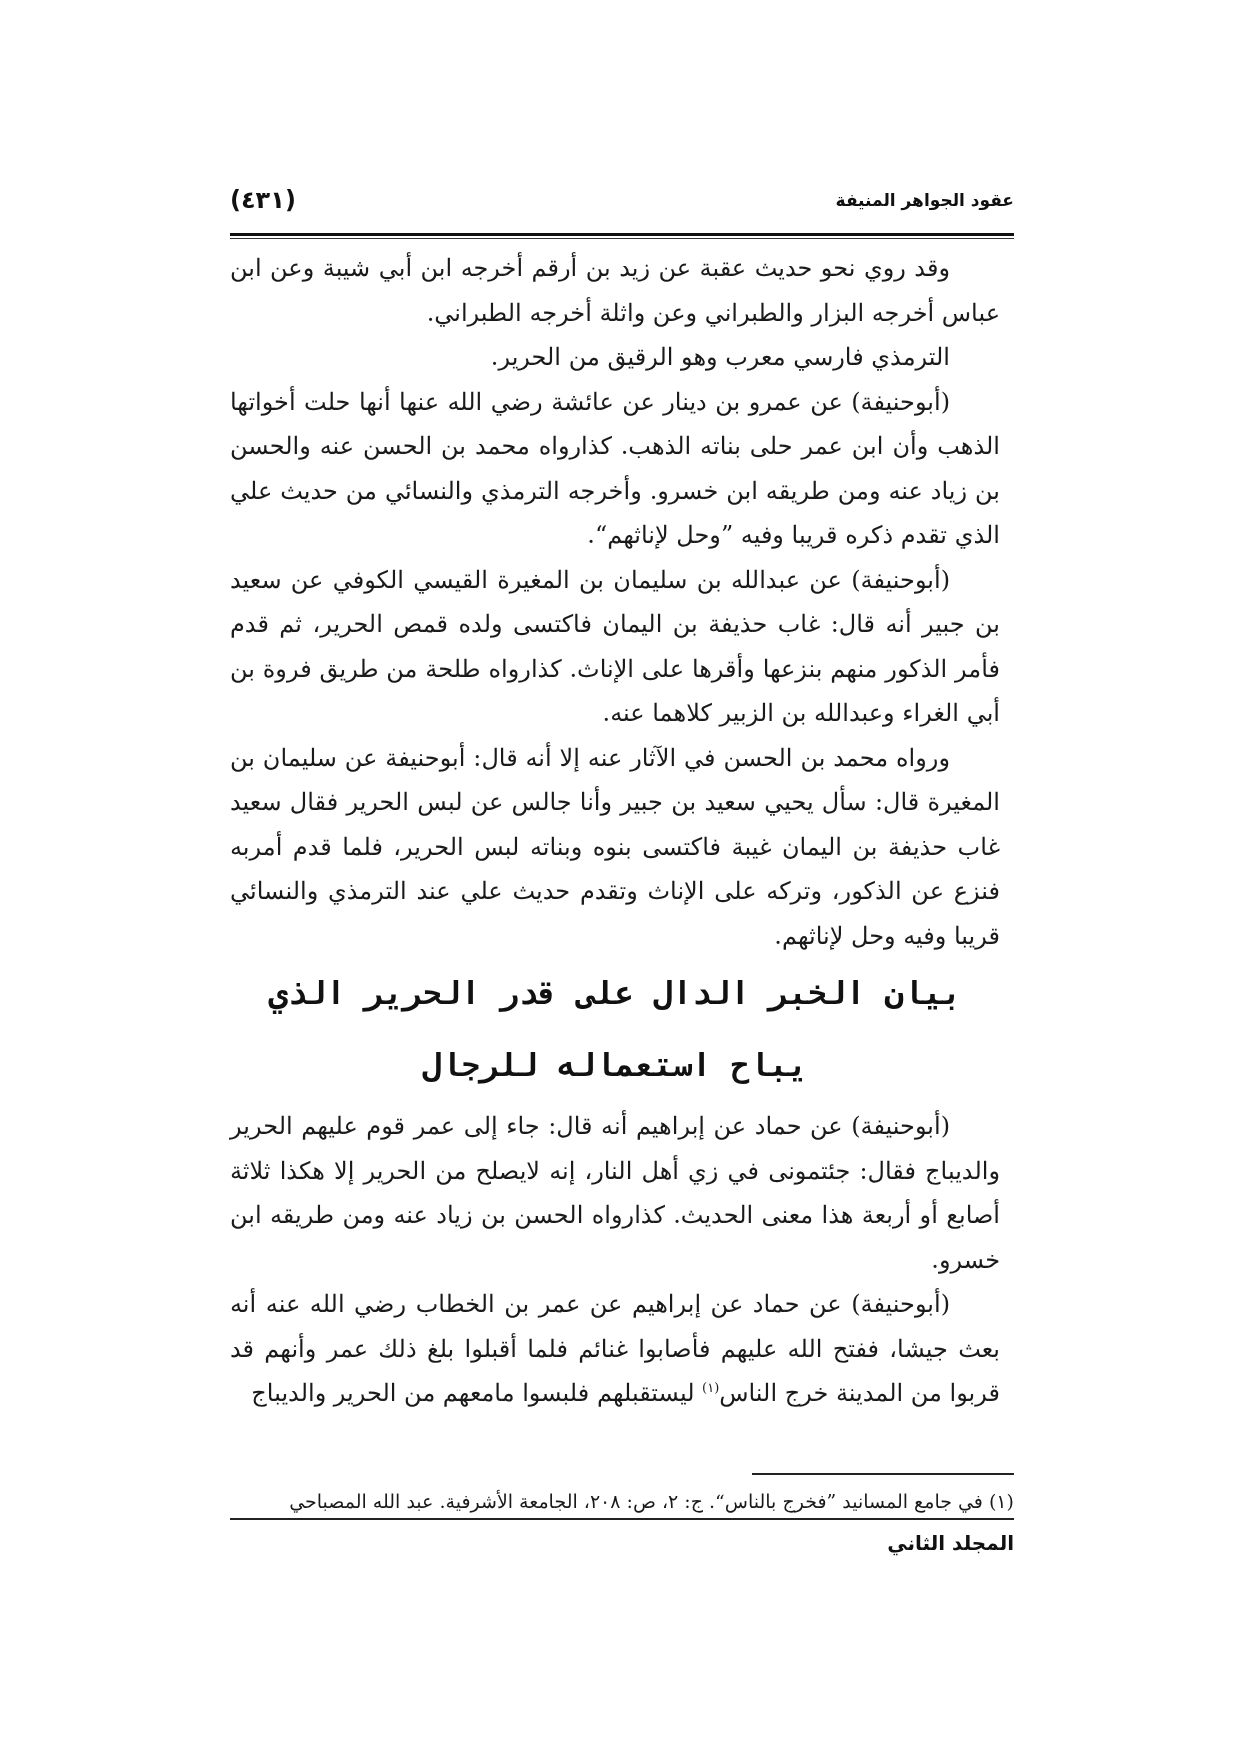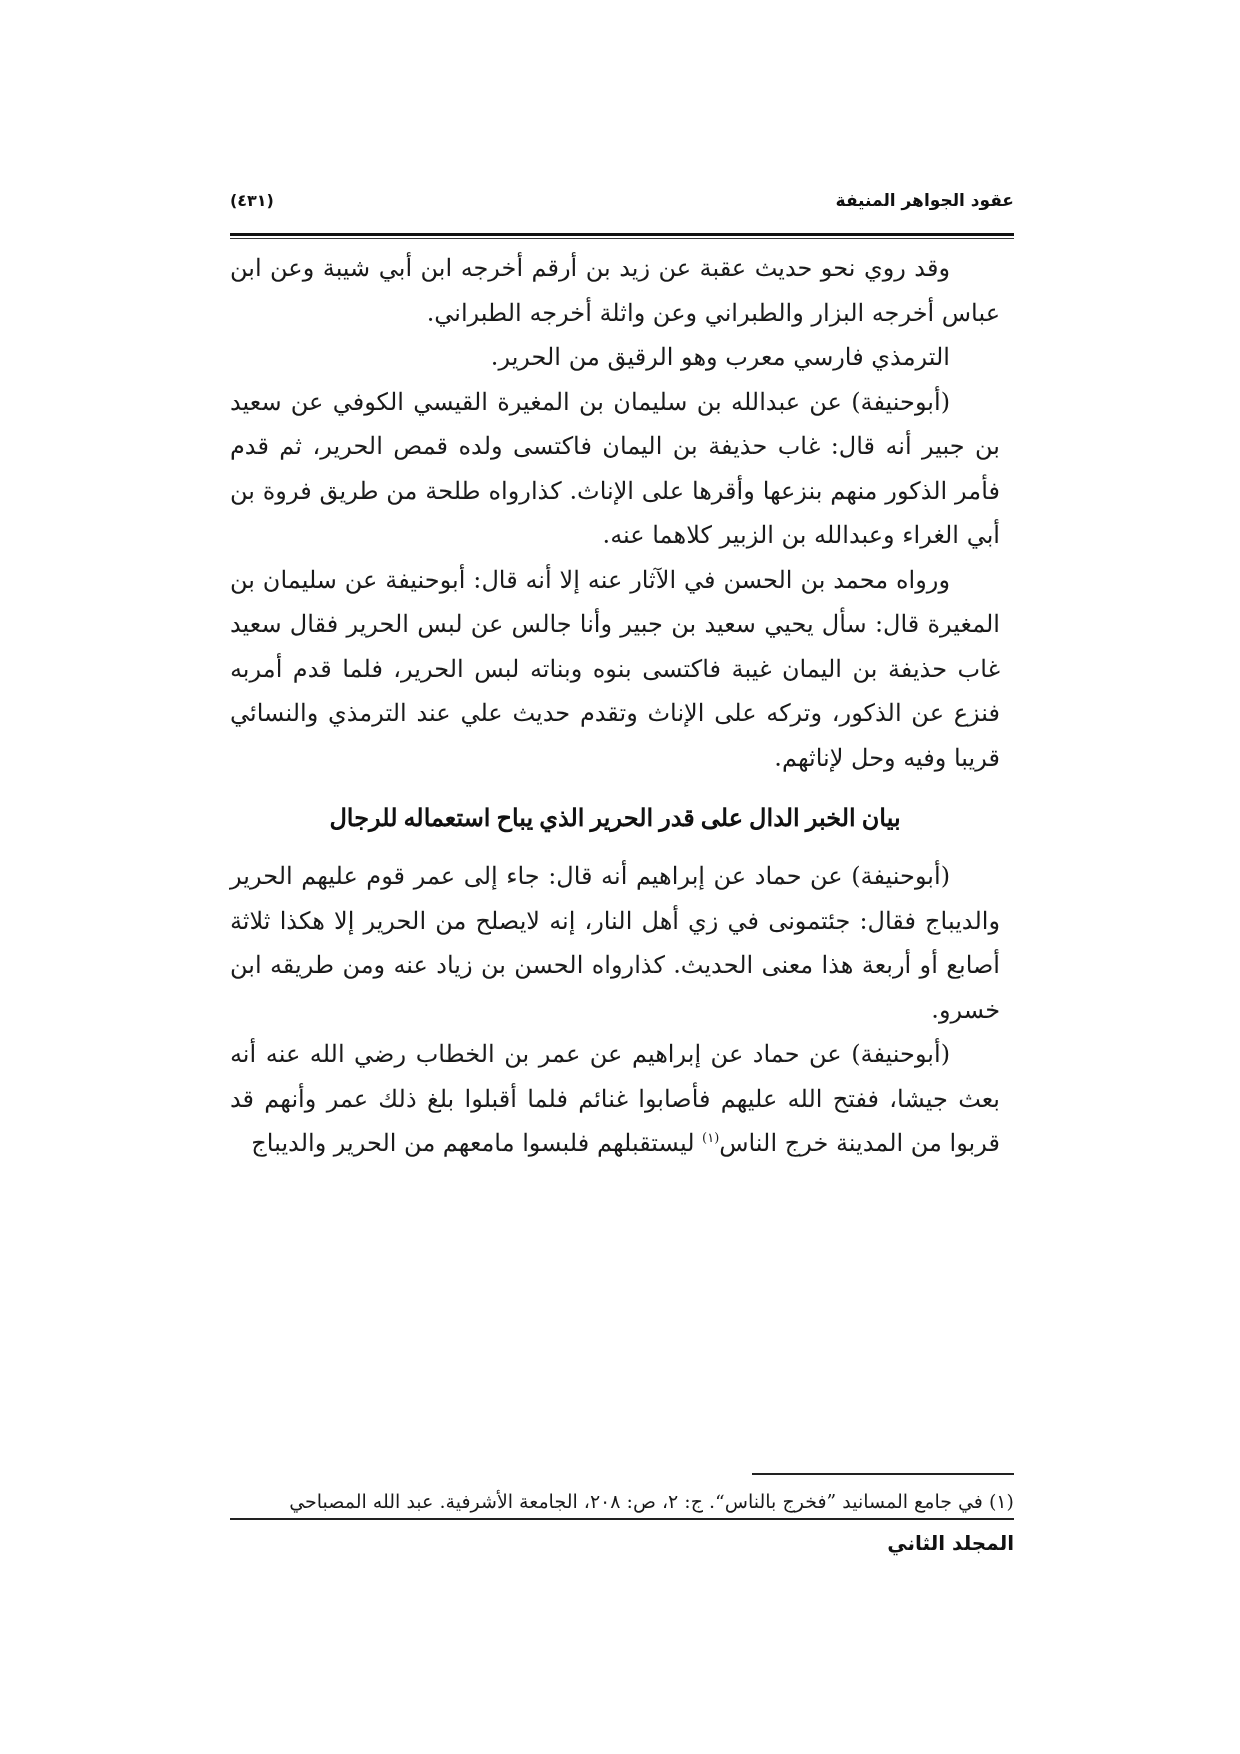--- a/index.html
+++ b/index.html
@@ -36,21 +36,21 @@
     }
     .book-title {
       font-family: "DejaVu Sans", sans-serif;
       font-weight: bold;
       font-size: 17px;
       color: #111;
     }
     .page-number {
       font-family: "DejaVu Sans", sans-serif;
       font-weight: bold;
-      font-size: 16px;
+      font-size: 24px;
       color: #111;
       letter-spacing: 2px;
     }
     .header-rule {
       position: absolute;
       top: 233px;
       left: 0;
       right: 0;
       height: 0;
     }
@@ -75,23 +75,23 @@
       text-align: justify;
       color: #1a1a1a;
     }
     .body-text p {
       margin: 0;
       text-indent: 50px;
       text-align: justify;
       text-align-last: right;
     }
     .section-heading {
-      font-family: Liberation Serif, serif;
+      font-family: Liberation Mono, monospace;
       font-weight: bold;
-      font-size: 24px;
+      font-size: 32px;
       line-height: 72px;
       text-align: center;
       margin: 2px 0 0 0;
       color: #111;
     }
     sup.fn-ref {
       font-size: 13px;
       vertical-align: super;
       line-height: 0;
     }
@@ -147,20 +147,21 @@
   </div>
 
   <div class="header-rule">
     <div class="thick"></div>
     <div class="thin" style="margin-top:2px;"></div>
   </div>
 
   <div class="body-text">
     <p>وقد روي نحو حديث عقبة عن زيد بن أرقم أخرجه ابن أبي شيبة وعن ابن عباس أخرجه البزار والطبراني وعن واثلة أخرجه الطبراني.</p>
     <p>الترمذي فارسي معرب وهو الرقيق من الحرير.</p>
+    <p>(أبوحنيفة) عن عمرو بن دينار عن عائشة رضي الله عنها أنها حلت أخواتها الذهب وأن ابن عمر حلى بناته الذهب. كذارواه محمد بن الحسن عنه والحسن بن زياد عنه ومن طريقه ابن خسرو. وأخرجه الترمذي والنسائي من حديث علي الذي تقدم ذكره قريبا وفيه ”وحل لإناثهم“.</p>
     <p>(أبوحنيفة) عن عبدالله بن سليمان بن المغيرة القيسي الكوفي عن سعيد بن جبير أنه قال: غاب حذيفة بن اليمان فاكتسى ولده قمص الحرير، ثم قدم فأمر الذكور منهم بنزعها وأقرها على الإناث. كذارواه طلحة من طريق فروة بن أبي الغراء وعبدالله بن الزبير كلاهما عنه.</p>
     <p>ورواه محمد بن الحسن في الآثار عنه إلا أنه قال: أبوحنيفة عن سليمان بن المغيرة قال: سأل يحيي سعيد بن جبير وأنا جالس عن لبس الحرير فقال سعيد غاب حذيفة بن اليمان غيبة فاكتسى بنوه وبناته لبس الحرير، فلما قدم أمربه فنزع عن الذكور، وتركه على الإناث وتقدم حديث علي عند الترمذي والنسائي قريبا وفيه وحل لإناثهم.</p>
 
     <h2 class="section-heading">بيان الخبر الدال على قدر الحرير الذي يباح استعماله للرجال</h2>
 
     <p>(أبوحنيفة) عن حماد عن إبراهيم أنه قال: جاء إلى عمر قوم عليهم الحرير والديباج فقال: جئتمونى في زي أهل النار، إنه لايصلح من الحرير إلا هكذا ثلاثة أصابع أو أربعة هذا معنى الحديث. كذارواه الحسن بن زياد عنه ومن طريقه ابن خسرو.</p>
 
     <p><span>(أبوحنيفة) عن حماد عن إبراهيم عن عمر بن الخطاب رضي الله عنه أنه بعث جيشا، ففتح الله عليهم فأصابوا غنائم فلما أقبلوا بلغ ذلك عمر وأنهم قد قربوا من المدينة خرج الناس</span><sup class="fn-ref">(١)</sup><span> ليستقبلهم فلبسوا مامعهم من الحرير والديباج</span></p>
   </div>
 

